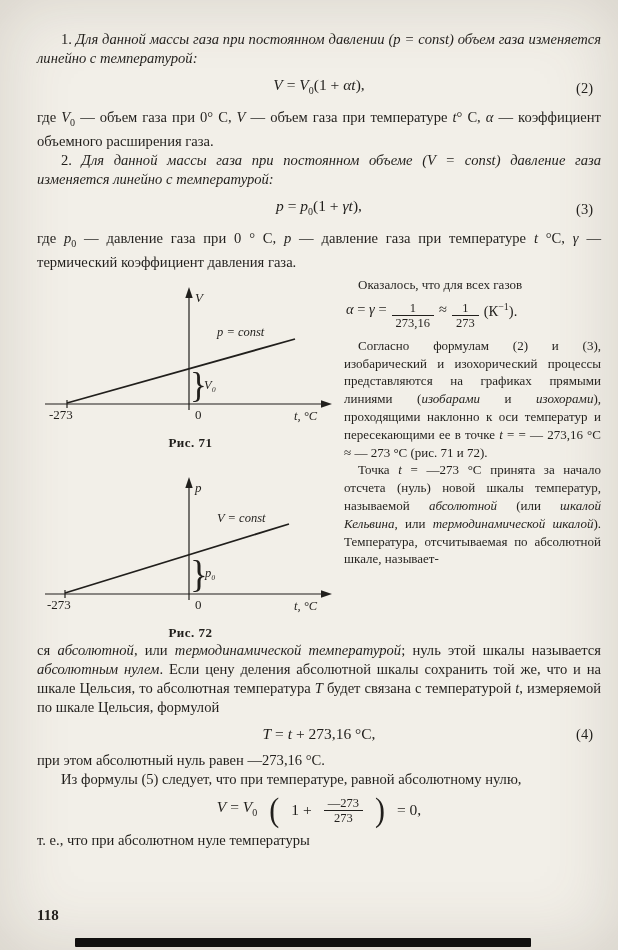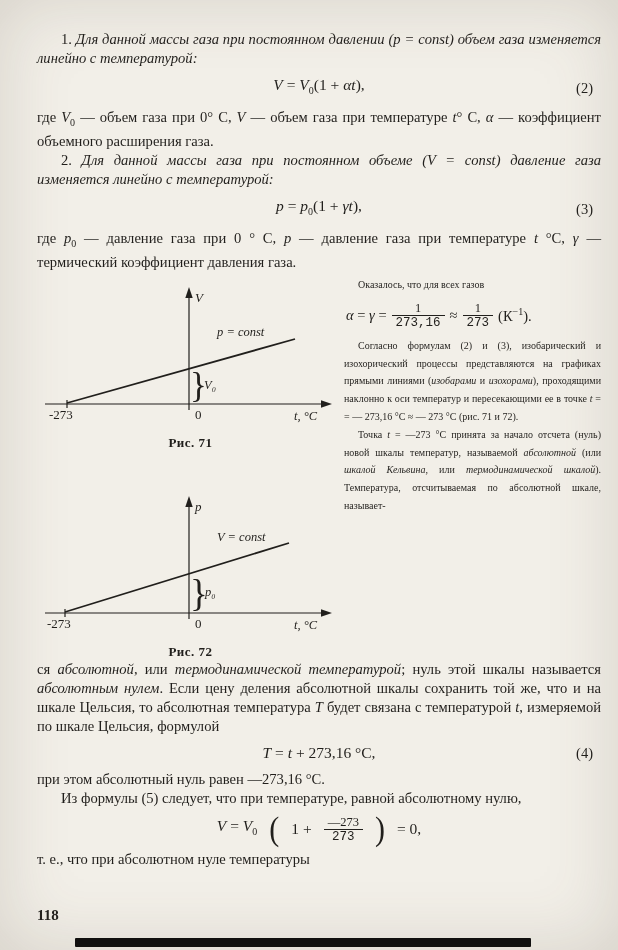--- a/index.html
+++ b/index.html
@@ -17,27 +17,27 @@
   .indent { text-indent: 24px; }
   .indent-sm { text-indent: 14px; }
   .it { font-style: italic; }
   .sub { font-size: 10px; vertical-align: sub; }
   .sup { font-size: 10px; vertical-align: super; }
   .formula { position: relative; margin: 6px 0; font-size: 15.5px; text-align: center; line-height: 22px; }
   .formula .eqnum { position: absolute; right: 8px; top: 50%; transform: translateY(-50%); font-size: 14.5px; }
   .twocol { display: flex; margin-top: 4px; }
   .col-left { width: 307px; flex: none; padding-top: 6px; }
   .col-right { flex: 1; }
-  .col-right p.para { font-size: 10px; line-height: 17.8px; }
+  .col-right p.para { font-size: 13px; line-height: 17.8px; }
   .figcap { text-align: center; font-weight: bold; font-size: 13px; letter-spacing: .5px; margin: 1px 0 0; }
-  .figcap.gap { margin-bottom: 40px; }
-  .rc-formula { margin: 7px 0 7px 2px; font-size: 14.5px; display: flex; align-items: center; gap: 5px; }
+  .figcap.gap { margin-bottom: 21px; }
+  .rc-formula { margin: 7px 0 7px 2px; font-size: 14.5px; display: flex; gap: 5px; }
   .frac { display: inline-flex; flex-direction: column; text-align: center; vertical-align: middle; font-size: 12.5px; line-height: 14px; }
   .frac .num { border-bottom: 1px solid currentColor; padding: 0 4px; }
-  .frac .den { padding: 0 4px; font-family: Liberation Mono, monospace; }
+  .frac .den { padding: 0 4px; }
   .zero-body { display: inline-flex; align-items: center; gap: 12px; vertical-align: middle; }
   .bigp { font-size: 30px; font-weight: 400; line-height: 30px; display: inline-block; transform: scaleY(1.1); }
   .fw-right { text-align: right; }
   .footer-num { position: absolute; left: 37px; bottom: 26px; font-weight: bold; font-size: 15px; }
   .scan-bar { position: absolute; left: 75px; bottom: 3px; width: 456px; height: 9px; background: #0c0c0c; border-radius: 1px; }
   svg.fig { display: block; }
   svg.fig text { font-family: "Liberation Serif", "DejaVu Serif", serif; }
 </style>
 </head>
 <body>

